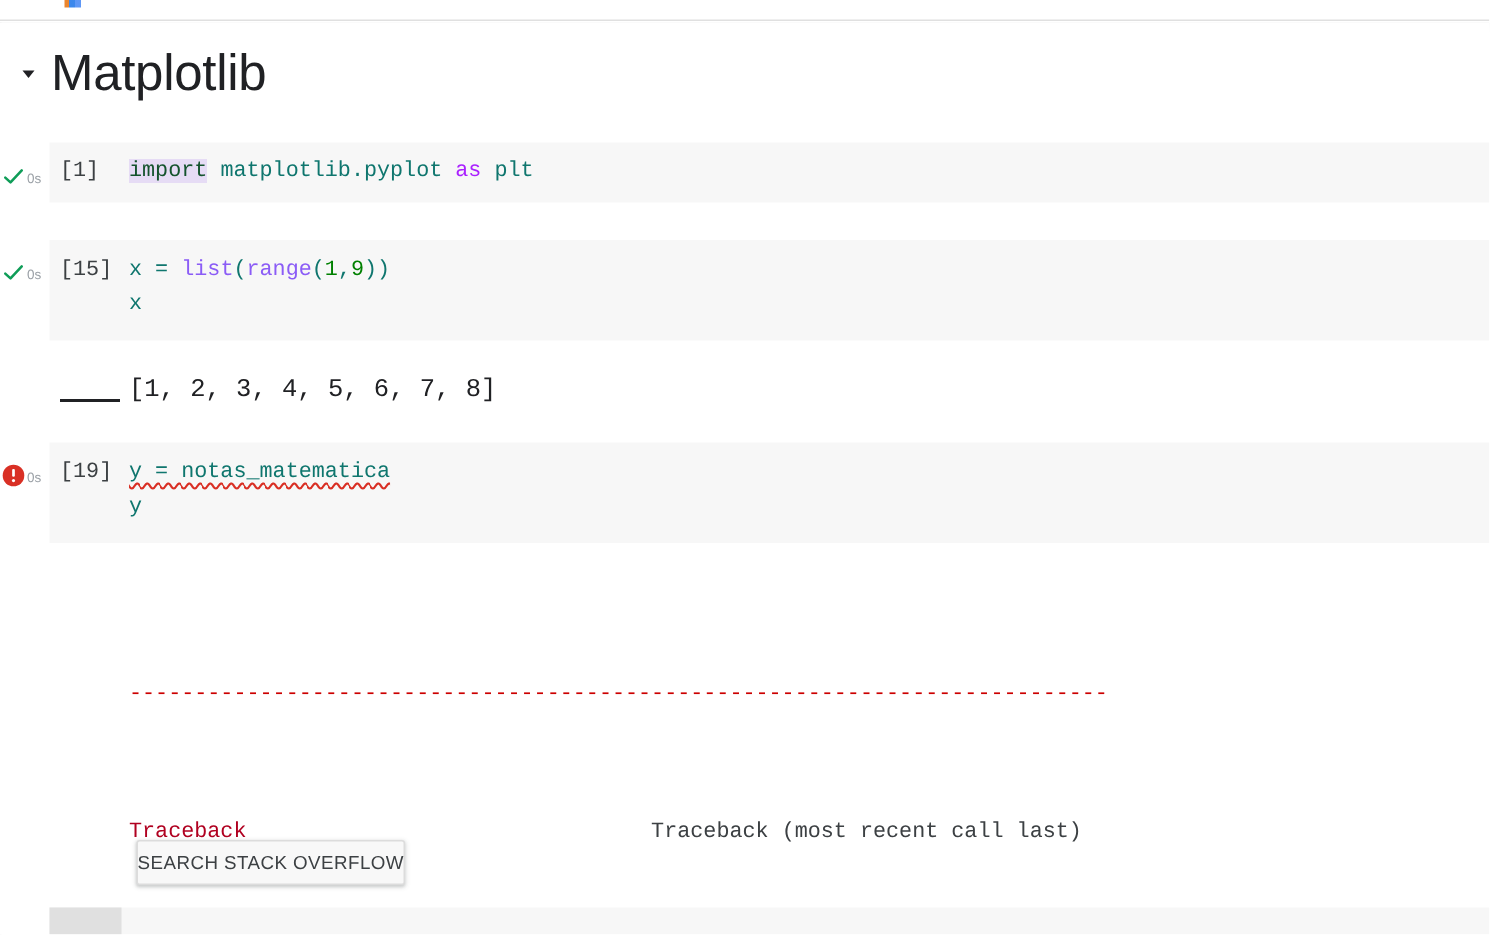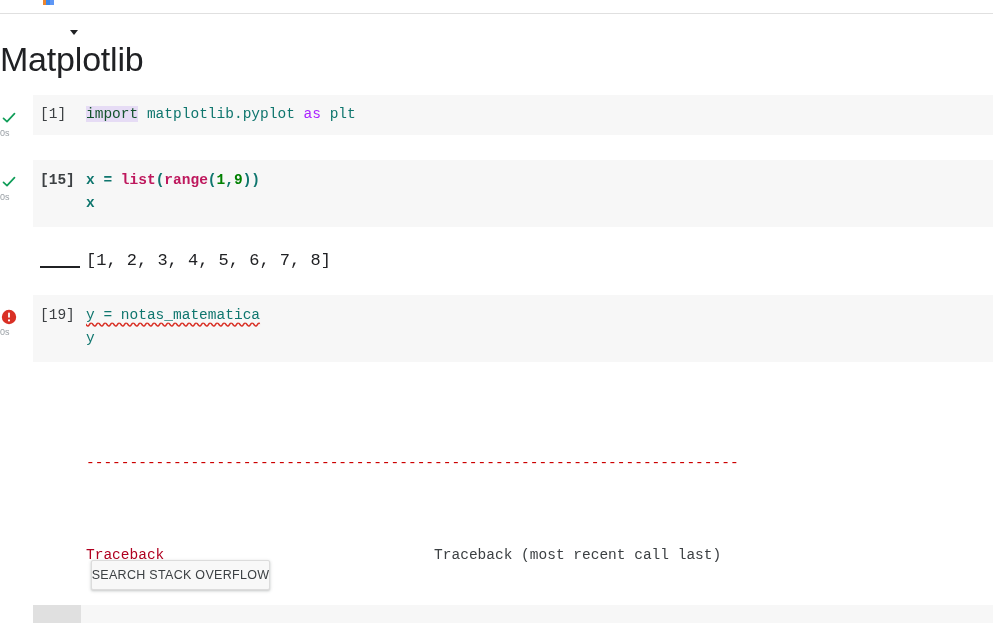--- a/index.html
+++ b/index.html
@@ -61,21 +61,20 @@
     background: #ffffff;
   }
 
   
   .section-head {
     position: absolute;
     left: 0; top: 10px;
     height: 48px;
     display: flex;
     align-items: center;
-    flex-direction: column;
   }
   .collapse-tri {
     width: 22px;
     margin-left: 8px;
     margin-right: 4px;
     display: flex;
     align-items: center;
     justify-content: center;
     cursor: pointer;
   }
@@ -95,21 +94,22 @@
     position: absolute;
     left: 0;
     width: 993px;
   }
 
   .gutter {
     position: absolute;
     left: 0; top: 0;
     width: 33px;
     display: flex;
-    flex-direction: column;
+    flex-direction: row;
+    align-items: center;
   }
   .status-icon {
     width: 18px; height: 18px;
     display: flex;
     align-items: center;
     justify-content: center;
     cursor: pointer;
   }
   .status-icon svg { display: block; }
   .status-time {
@@ -142,21 +142,21 @@
     color: #3c4043;
     font-family: "Liberation Mono", monospace;
     font-size: 14.5px;
     white-space: pre;
   }
   .code-text { flex: 1 1 auto; white-space: pre; }
 
   
   .tok-kw       { color: #aa22ff; }
   .tok-kw-hl    { color: #14532d; background: #e6dcf5; }
-  .tok-builtin  { color: #be185d; }
+  .tok-builtin  { color: #8b5cf6; }
   .tok-num      { color: #008000; }
   .tok-plain    { color: #0f766e; }
 
   
   .squiggle {
     text-decoration: underline wavy #d93025;
     text-decoration-skip-ink: none;
     text-underline-offset: 3px;
   }
 
@@ -286,21 +286,21 @@
 
     <div class="cell" style="top:145px;">
       <div class="gutter" style="top:13px;">
         <span class="status-icon">
           <svg width="16" height="16" viewBox="0 0 16 16" aria-hidden="true">
             <path d="M2.5 8.4 L6 11.6 L13.5 3.6" stroke="#0f9d58" stroke-width="1.7" fill="none" stroke-linecap="round" stroke-linejoin="round"></path>
           </svg>
         </span>
         <span class="status-time">0s</span>
       </div>
-      <div class="code-area" style="padding:9px 16px 12px 0;font-weight:bold;">
+      <div class="code-area" style="padding:9px 16px 12px 0;">
         <div class="code-line">
           <span class="exec-count">[15]</span>
           <span class="code-text"><span class="tok-plain">x = </span><span class="tok-builtin">list</span><span class="tok-plain">(</span><span class="tok-builtin">range</span><span class="tok-plain">(</span><span class="tok-num">1</span><span class="tok-plain">,</span><span class="tok-num">9</span><span class="tok-plain">))</span></span>
         </div>
         <div class="code-line">
           <span class="exec-count"></span>
           <span class="code-text tok-plain">x</span>
         </div>
       </div>
     </div>

